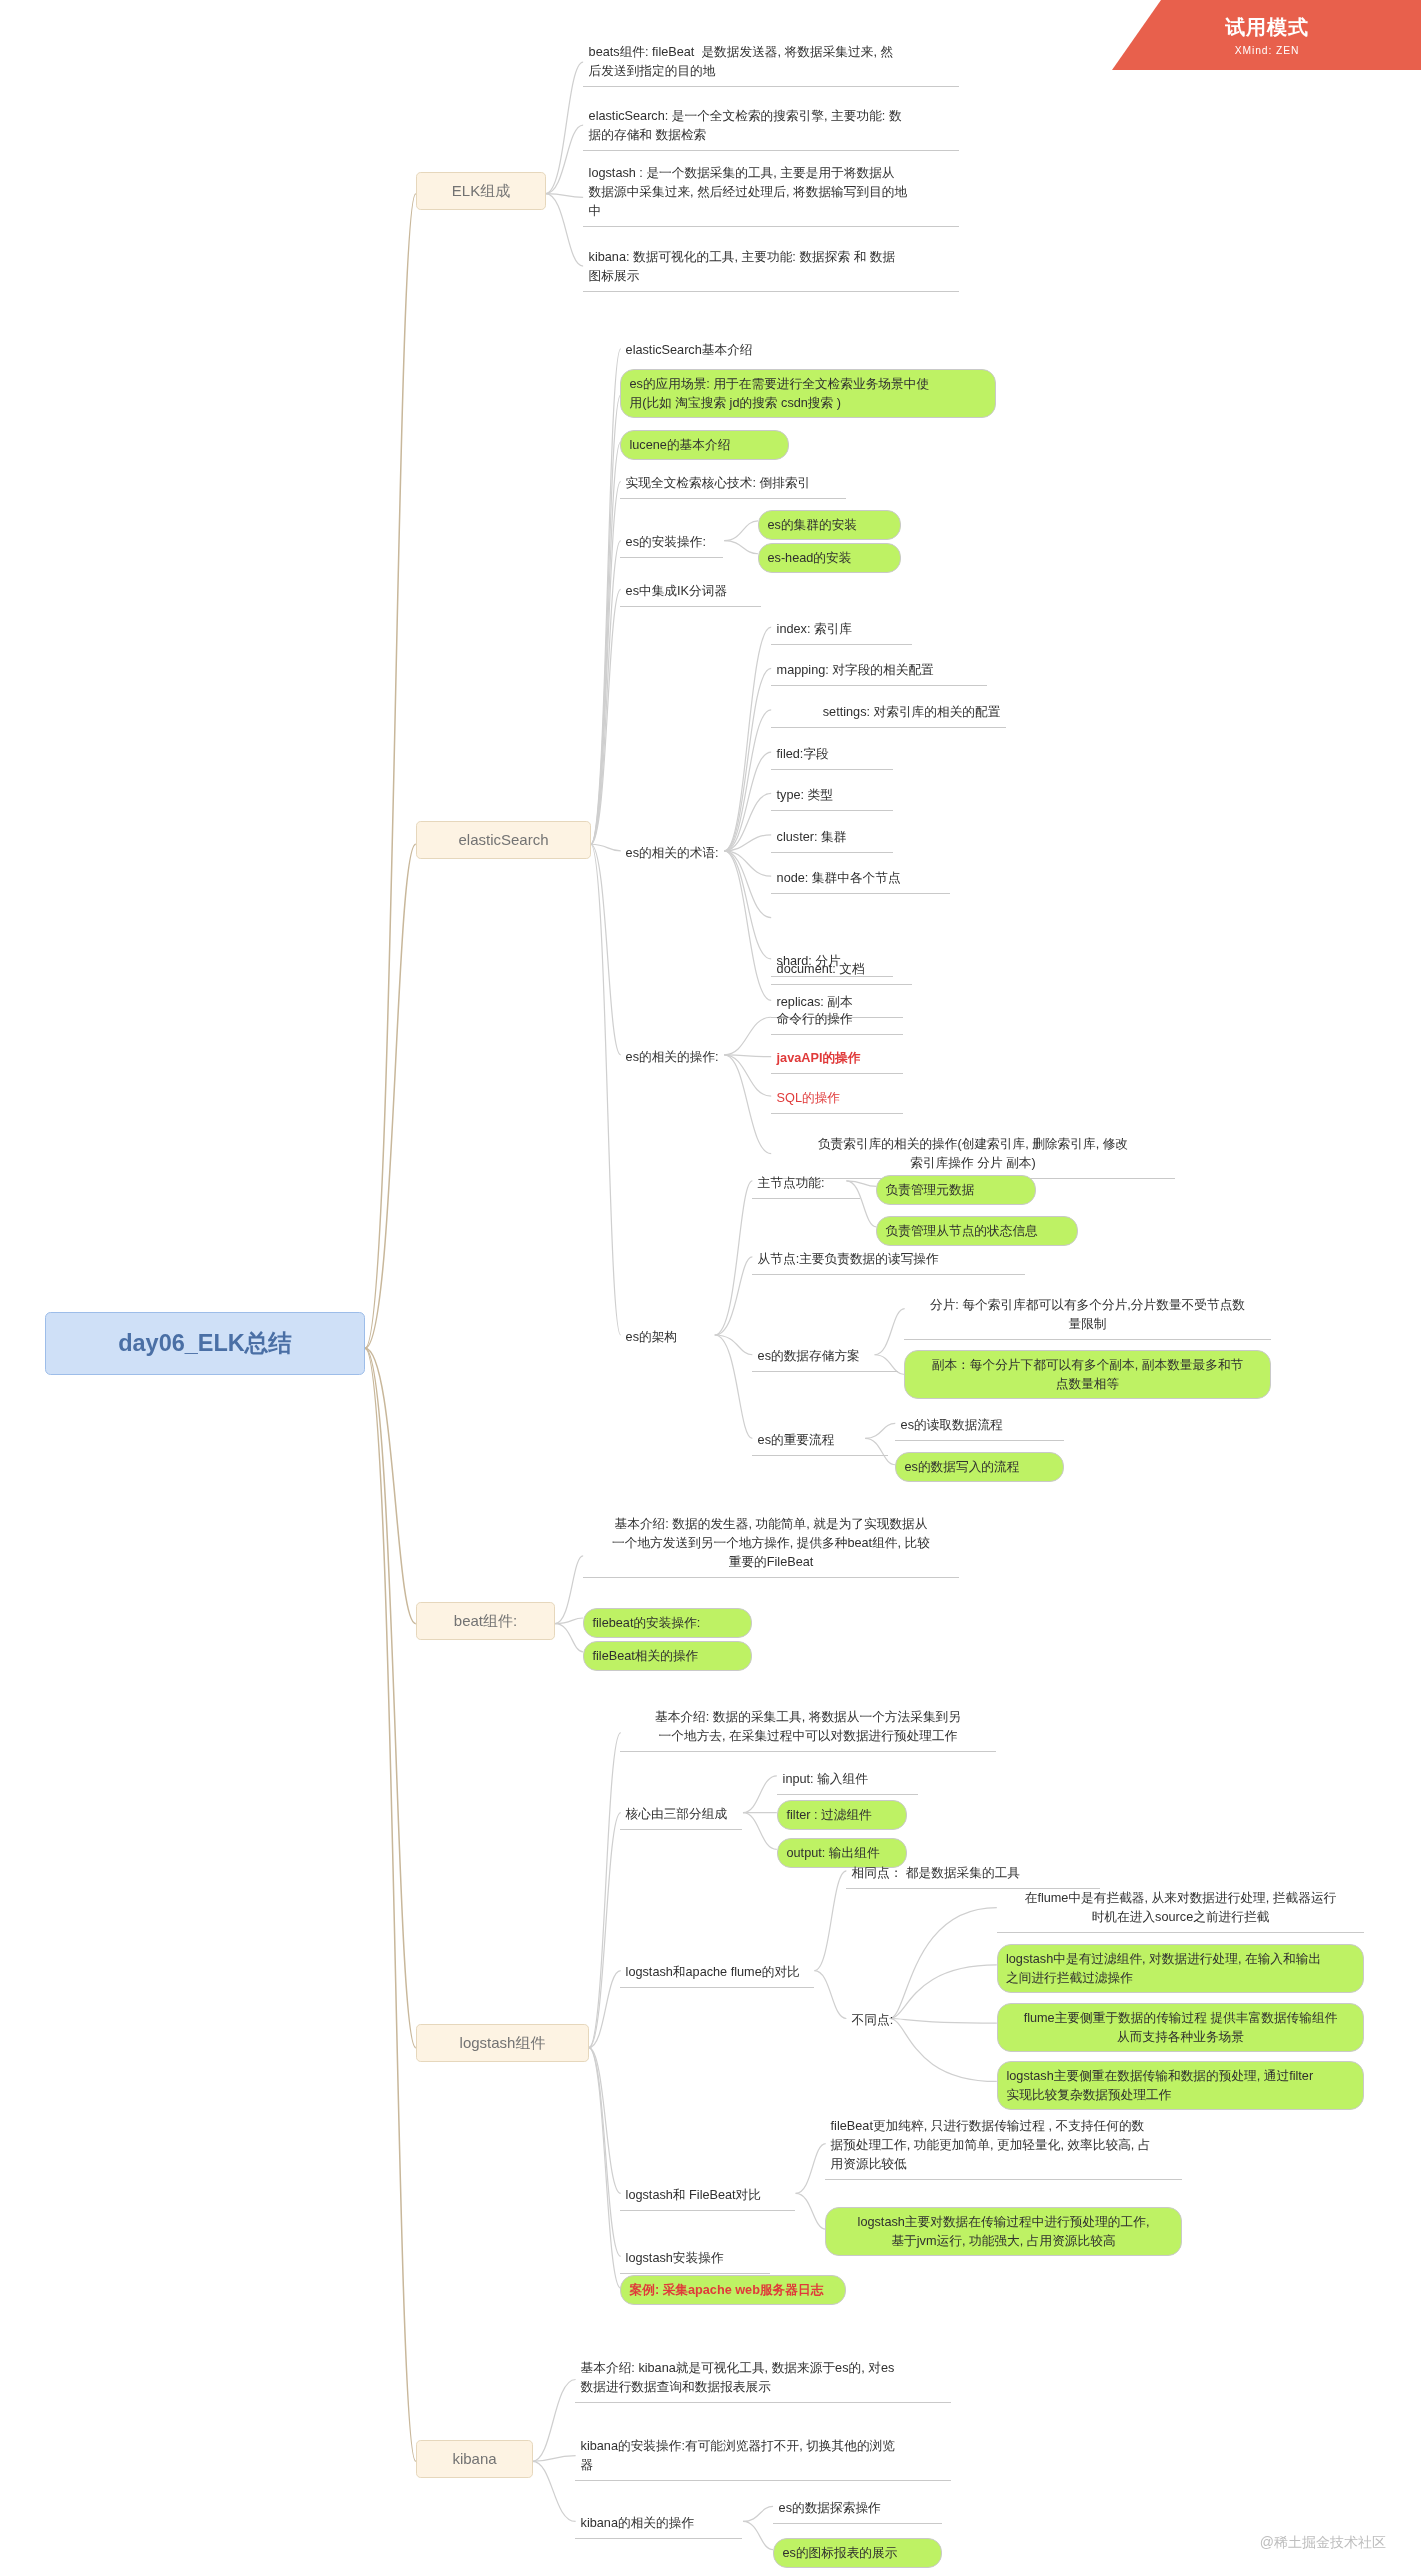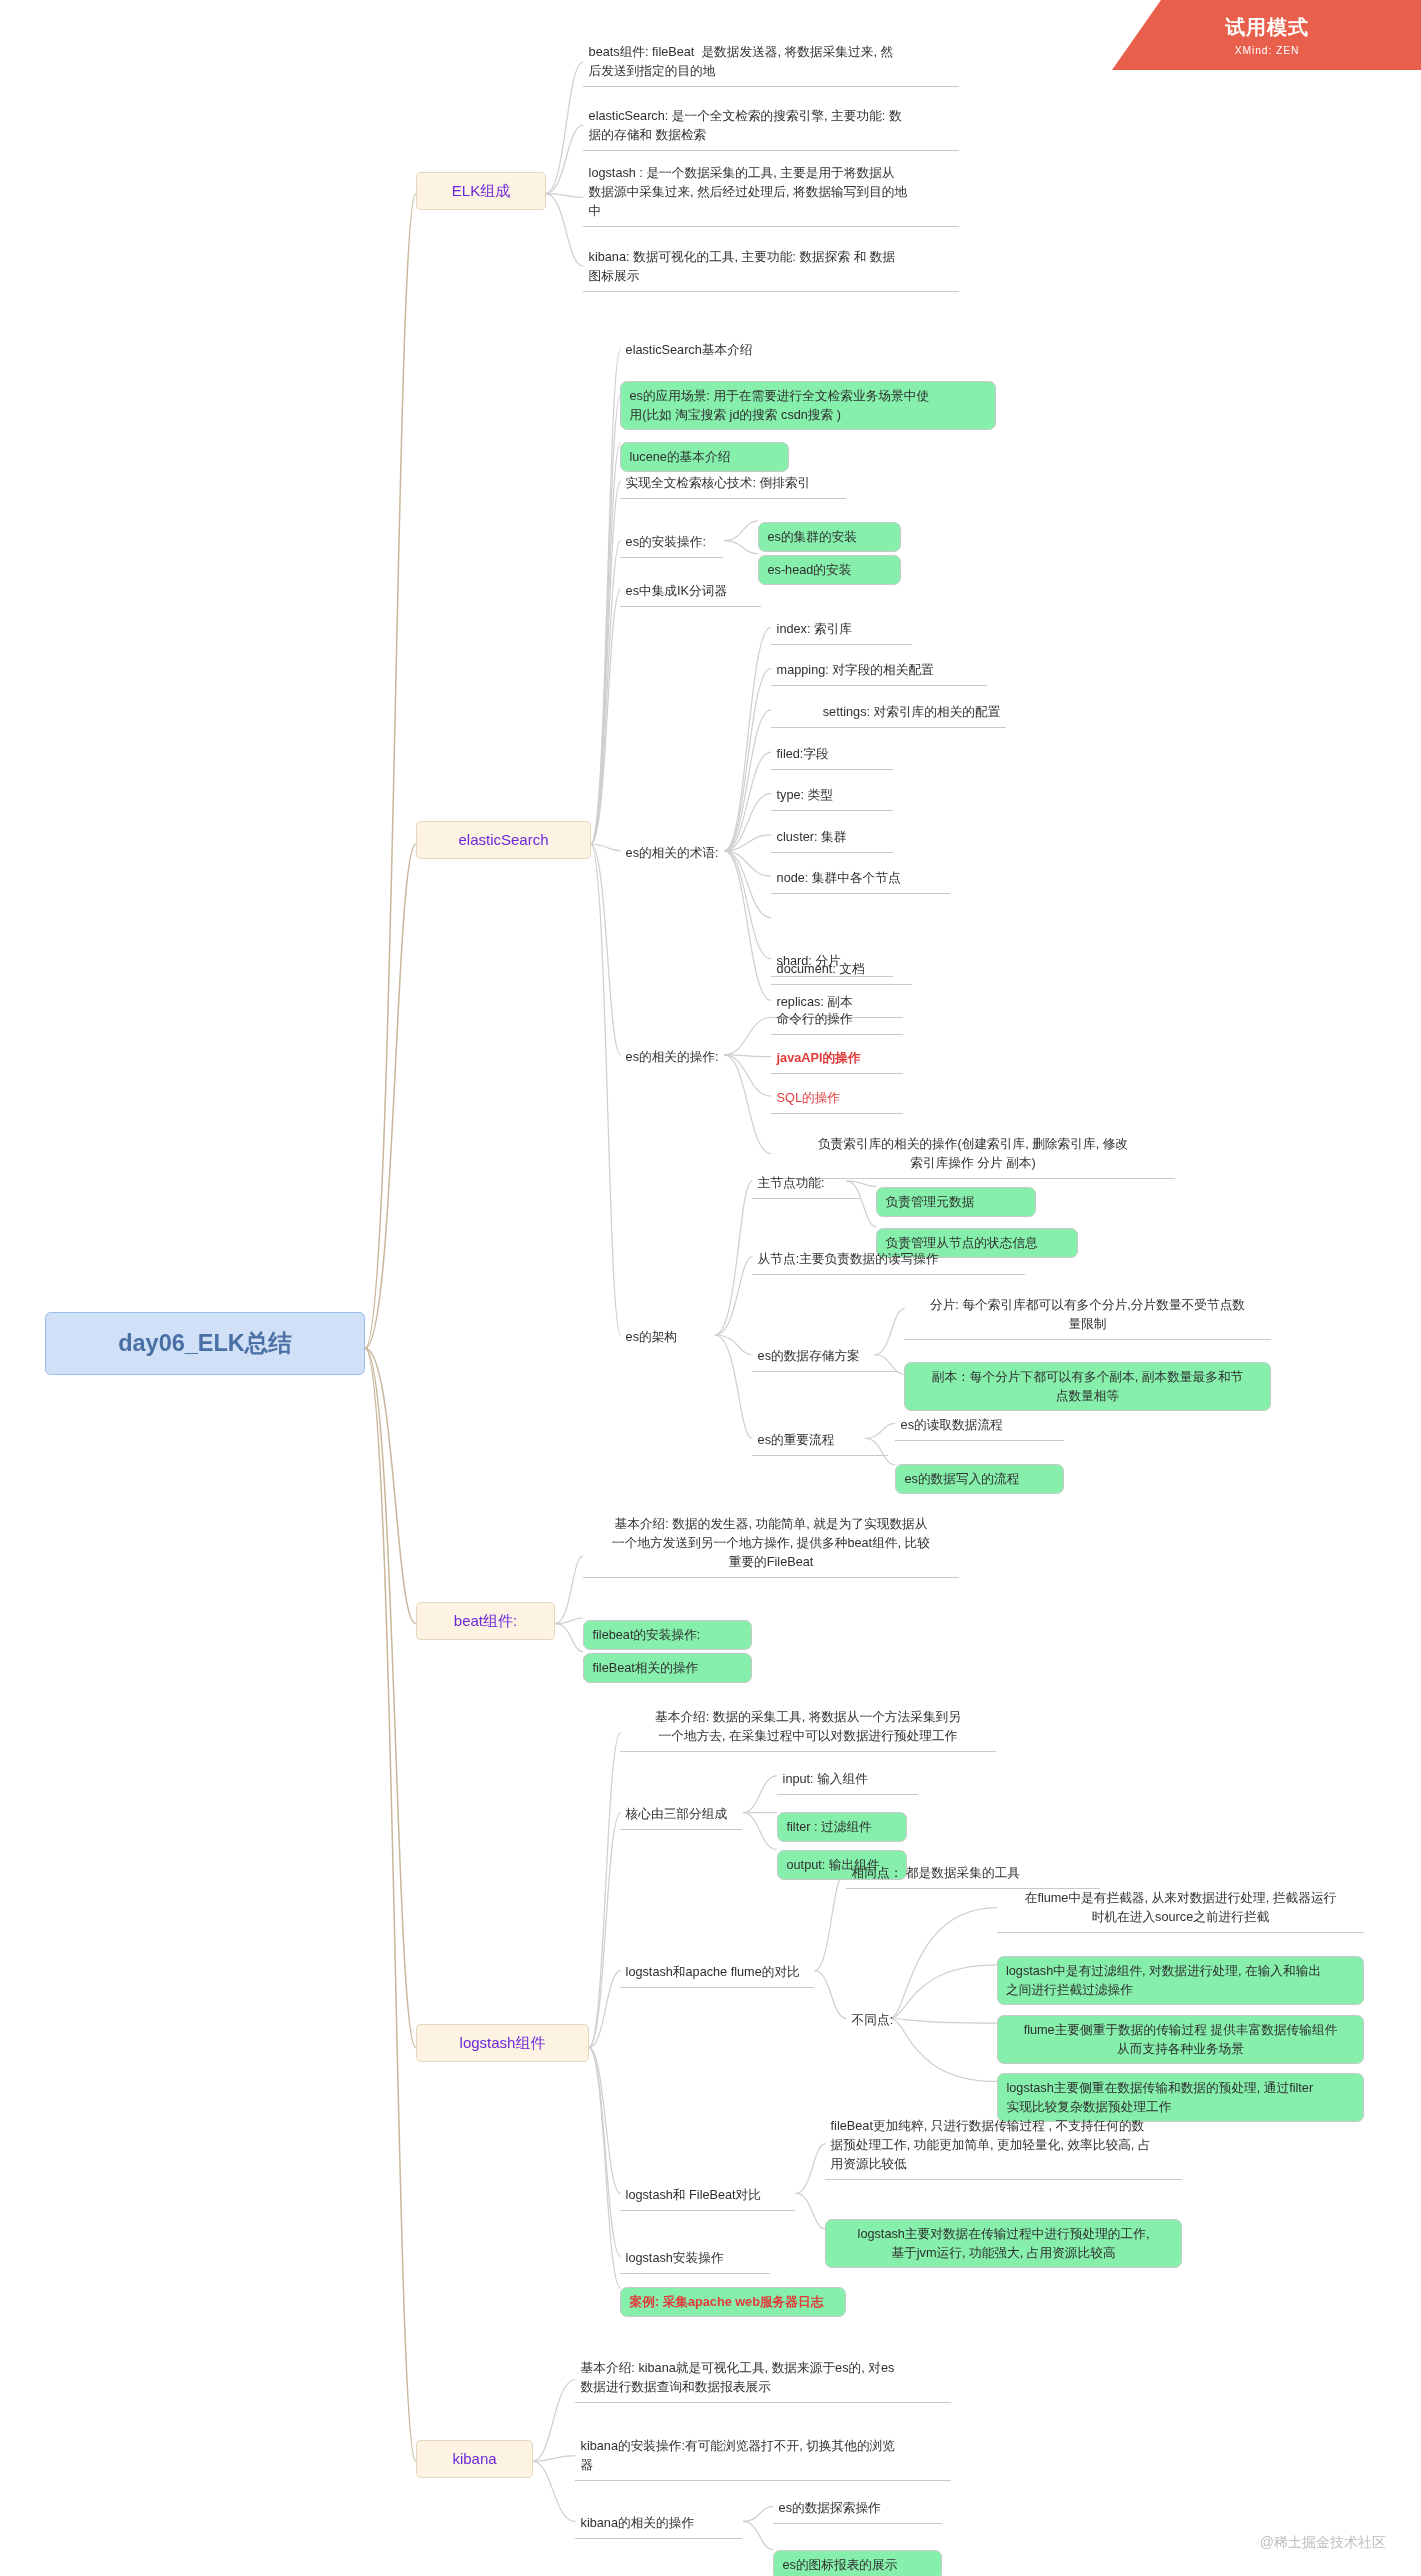--- a/index.html
+++ b/index.html
@@ -46,35 +46,34 @@
     padding:13px 17px;
     text-align:center;
   }
   
   .lvl1 {
     background:#fdf3e3;
     border:0.9px solid #e6d7bc;
     border-radius:4.7px;
     padding:6.6px 13px;
     font-size:15px;
-    color:#6d28d9;
+    color:#737373;
     text-align:center;
   }
   
   .leaf {
     padding:3.8px 5.6px 4.7px 5.6px;
     border-bottom:0.9px solid #c9c9c9;
   }
   
   .boxed {
     padding:4.7px 8.5px;
     border:0.9px solid #c9c9c9;
-    border-radius:7px;
-    background:#86efac;
-    margin-top:12px;
+    border-radius:14px;
+    background:#bef264;
   }
   .plain { padding:3.8px 5.6px; }
   .red { color:#e03a3a; font-weight:bold; }
   .redplain { color:#e03a3a; }
   .center { text-align:center; }
 
   .watermark {
     position:absolute;
     right: 36px; bottom: 24.4px;
     font-size: 14px;

